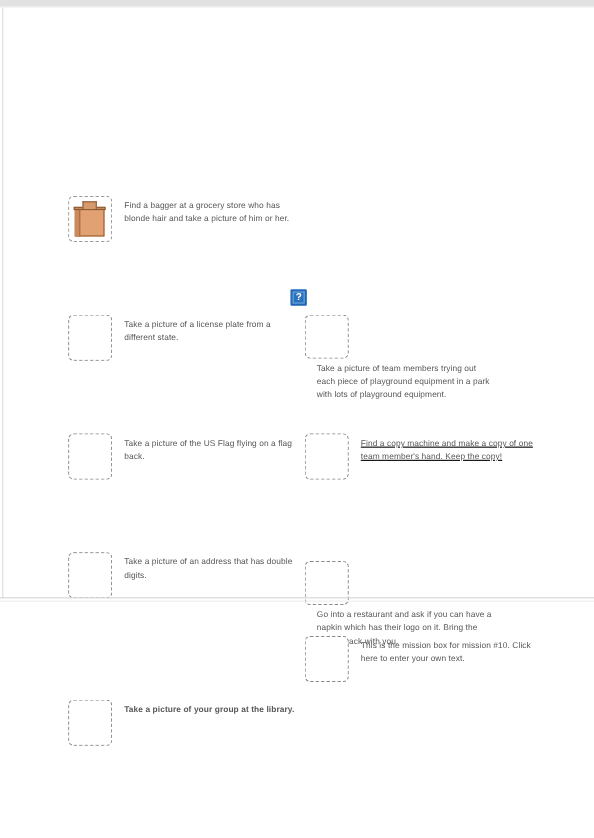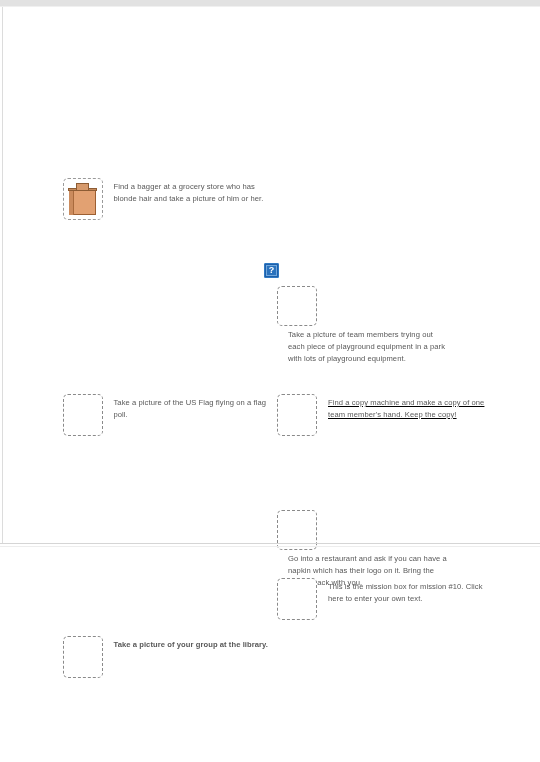--- a/index.html
+++ b/index.html
@@ -76,21 +76,20 @@
     position: absolute;
     left: 0; top: 0;
     width: 540px;
     height: 762px;
   }
 
   .mission-item {
     position: absolute;
     display: flex;
     align-items: flex-start;
-    justify-content: center;
   }
 
   .col-left  { left: 62px; width: 210px; }
   .col-right { left: 277px; width: 212px; }
 
   .ph-box {
     width: 40px;
     height: 42px;
     flex: 0 0 40px;
     border: 1px dashed #8a8a8a;
@@ -220,36 +219,44 @@
       </div>
       <div class="mission-text">Find a bagger at a grocery store who has blonde hair and take a picture of him or her.</div>
     </div>
 
 
     <div class="broken-img-icon">
       <div class="bi-inner"></div>
       <div class="bi-q">?</div>
     </div>
 
+    <div class="mission-item col-left" style="top:286px;">
+      <div class="ph-box"></div>
+      <div class="mission-text">Take a picture of a license plate from a different state.</div>
+    </div>
 
     <div class="mission-item col-right" style="top:286px;flex-direction:column;">
       <div class="ph-box"></div>
       <div class="mission-text">Take a picture of team members trying out each piece of playground equipment in a park with lots of playground equipment.</div>
     </div>
 
     <div class="mission-item col-left" style="top:394px;">
       <div class="ph-box"></div>
-      <div class="mission-text">Take a picture of the US Flag flying on a flag poll.</div>
+      <div class="mission-text">Take a picture of the US Flag flying on a flag back.</div>
     </div>
 
     <div class="mission-item col-right" style="top:394px;text-decoration:underline;">
       <div class="ph-box"></div>
       <div class="mission-text">Find a copy machine and make a copy of one team member's hand. Keep the copy!</div>
     </div>
 
+    <div class="mission-item col-left" style="top:502px;">
+      <div class="ph-box"></div>
+      <div class="mission-text">Take a picture of an address that has double digits.</div>
+    </div>
 
     <div class="mission-item col-right" style="top:510px;flex-direction:column;">
       <div class="ph-box"></div>
       <div class="mission-text">Go into a restaurant and ask if you can have a napkin which has their logo on it. Bring the napkin back with you.</div>
     </div>
 
     <div class="page-break"></div>
     <div class="page-break-2"></div>
 
     <div class="mission-item col-left" style="top:636px;font-weight:bold;">

